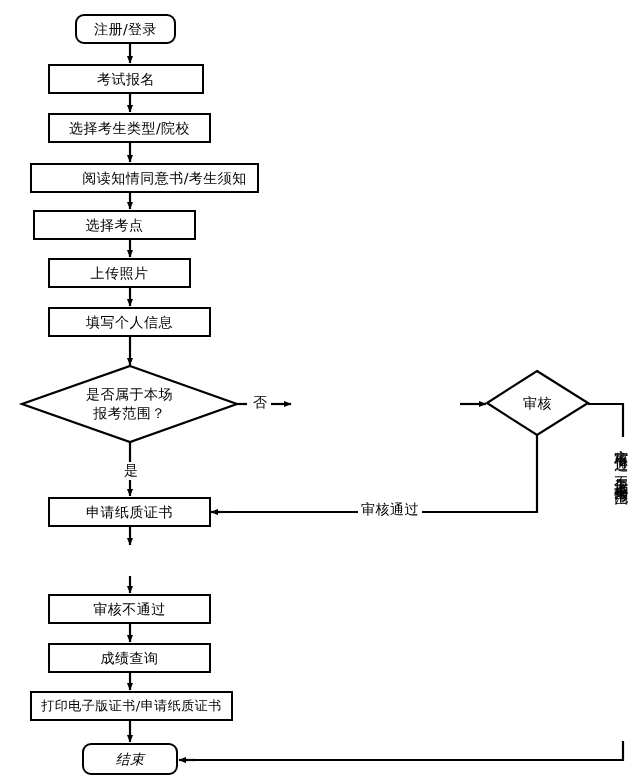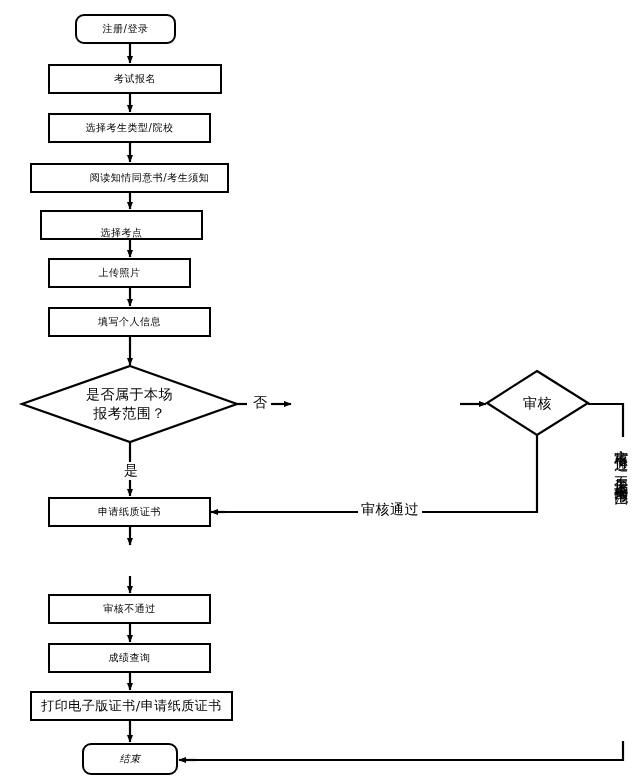--- a/index.html
+++ b/index.html
@@ -24,21 +24,21 @@
   }
   .node {
     position: absolute;
     box-sizing: border-box;
     border: 2px solid #000000;
     background: #ffffff;
     display: flex;
     align-items: center;
     justify-content: center;
     color: #000000;
-    font-size: 10px;
+    font-size: 14px;
     line-height: 1.15;
     white-space: nowrap;
     letter-spacing: 0.5px;
   }
   .node.rounded {
     border-radius: 9px;
   }
   .diamond-label {
     position: absolute;
     display: flex;
@@ -118,33 +118,33 @@
     <g stroke="#000000" stroke-width="2.2" fill="#ffffff">
       <polygon points="130,366 237,404 130,442 22,404"></polygon>
       <polygon points="537,371 588,403 537,435 487,403"></polygon>
     </g>
   </svg>
 
   <div class="node rounded" style="left:75px; top:14px; width:101px; height:30px;">
     <span>注册/登录</span>
   </div>
 
-  <div class="node" style="left:48px; top:64px; width:174px; height:30px;">
+  <div class="node" style="left:48px; top:64px; width:156px; height:30px;">
     <span>考试报名</span>
   </div>
 
   <div class="node" style="left:48px; top:113px; width:163px; height:30px;">
     <span>选择考生类型/院校</span>
   </div>
 
-  <div class="node" style="left:30px; top:163px; width:199px; height:30px;padding-left:40px;">
+  <div class="node" style="left:30px; top:163px; width:229px; height:30px;padding-left:40px;">
     <span>阅读知情同意书/考生须知</span>
   </div>
 
-  <div class="node" style="left:40px; top:210px; width:163px; height:30px;align-items:flex-end;">
+  <div class="node" style="left:33px; top:210px; width:163px; height:30px;">
     <span>选择考点</span>
   </div>
 
   <div class="node" style="left:48px; top:258px; width:143px; height:30px;">
     <span>上传照片</span>
   </div>
 
   <div class="node" style="left:48px; top:307px; width:163px; height:30px;">
     <span>填写个人信息</span>
   </div>

